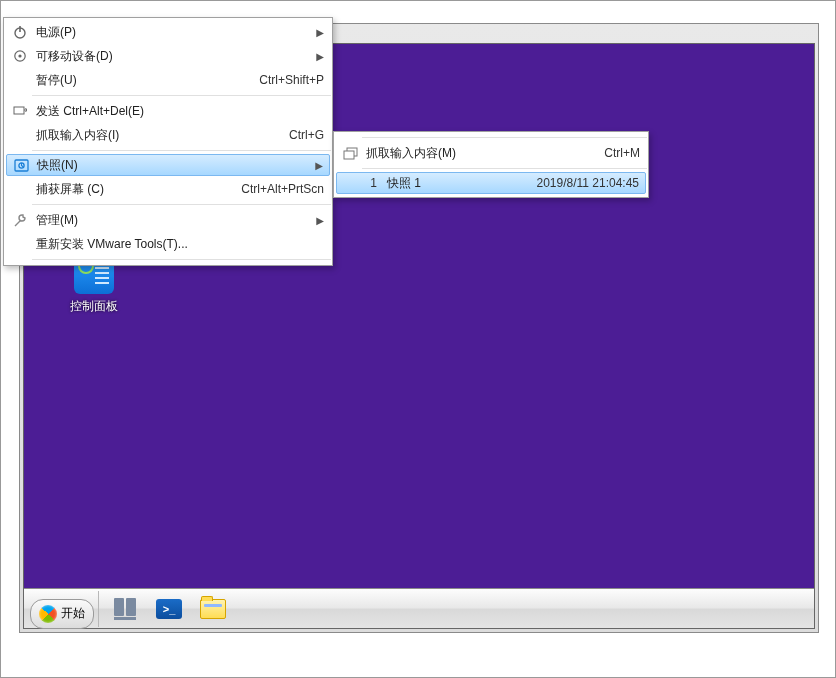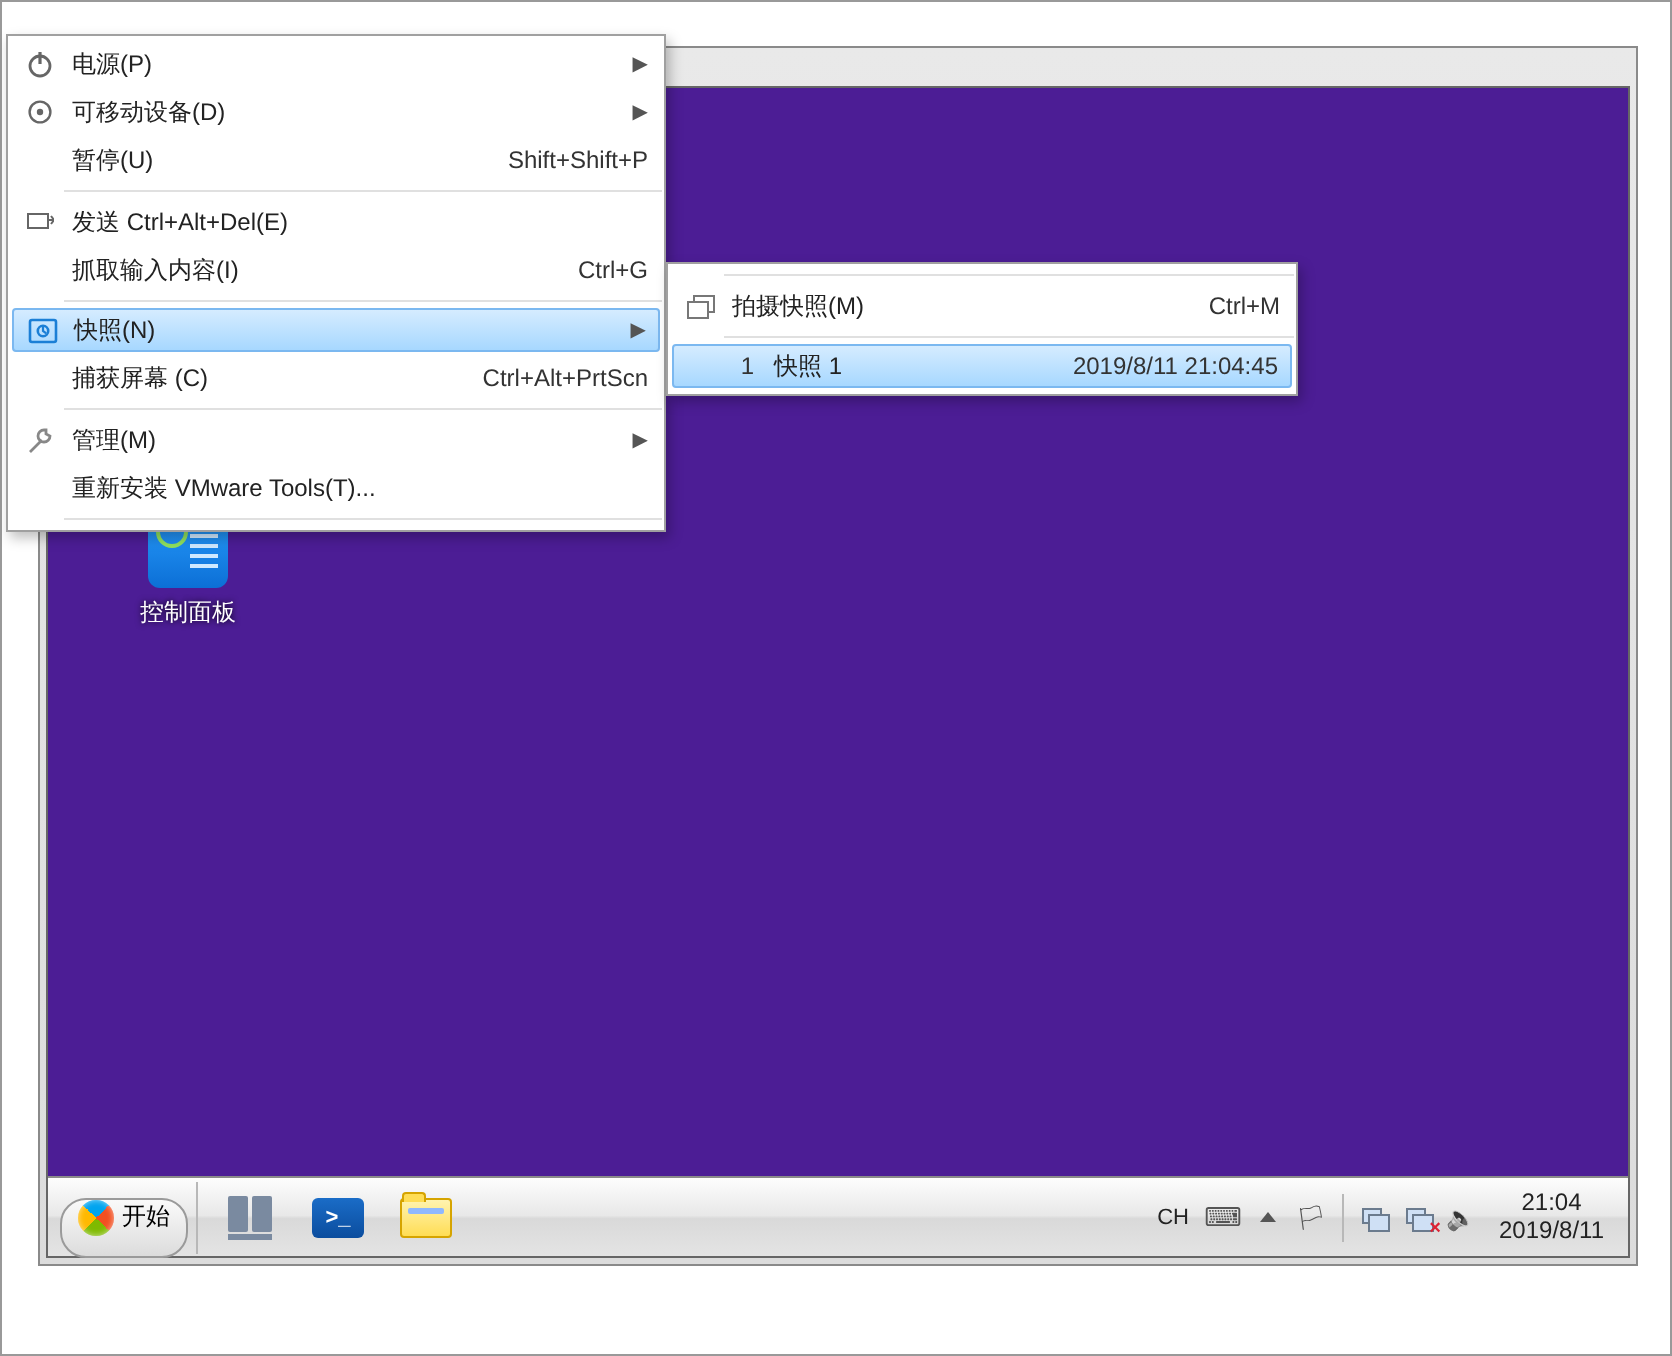--- a/index.html
+++ b/index.html
@@ -12,21 +12,21 @@
 .desk-icon { position:absolute; width:80px; text-align:center; color:#fff; text-shadow:0 0 3px #000; }
 .desk-icon .ic { width:40px; height:40px; margin:0 auto 4px; border-radius:6px; display:flex; align-items:center; justify-content:center; }
 .ic-panel { background:linear-gradient(#2aa0ff,#0c6fd6); position:relative; }
 .ic-panel:before { content:""; position:absolute; left:4px; top:4px; width:12px; height:12px; border-radius:50%; border:2px solid #8fe05e; }
 .ic-panel:after { content:""; position:absolute; right:5px; top:8px; width:14px; height:2px; background:#cfe9ff; box-shadow:0 5px 0 #cfe9ff,0 10px 0 #cfe9ff,0 15px 0 #cfe9ff,0 20px 0 #cfe9ff; }
 .ic-loader { background:radial-gradient(circle at 30% 30%, #baf36b, #3d9b00); border-radius:50%; position:relative; }
 .ic-loader:before { content:""; position:absolute; left:10px; top:7px; width:22px; height:22px; border-radius:50%; background:conic-gradient(#ff3b30 0 90deg,#34c759 90deg 180deg,#0a84ff 180deg 270deg,#ffcc00 270deg 360deg); }
 .ic-loader:after { content:""; position:absolute; left:17px; top:14px; width:8px; height:8px; border-radius:50%; background:#fff; }
 
 .taskbar { position:absolute; left:0; bottom:0; width:100%; height:40px; background:linear-gradient(#fdfdfd,#e8e8e8 48%,#d9d9d9 52%,#e4e4e4); border-top:1px solid #8a8a8a; display:flex; align-items:center; }
-.start-btn { height:30px; border:1px solid #9a9a9a; border-radius:13px; background:linear-gradient(#fafafa,#dcdcdc); display:flex; padding:0 8px; margin-left:6px; gap:4px;margin-top:10px; }
+.start-btn { height:30px; border:1px solid #9a9a9a; border-radius:13px; background:linear-gradient(#fafafa,#dcdcdc); display:flex; align-items:center; padding:0 8px; margin-left:6px; gap:4px;margin-top:10px; }
 .win-orb { width:18px; height:18px; border-radius:50%; background:conic-gradient(from 45deg,#f25022 0 90deg,#7fba00 90deg 180deg,#ffb900 180deg 270deg,#00a4ef 270deg 360deg); box-shadow:inset 0 0 3px rgba(255,255,255,.6); }
 .tb-sep { width:1px; height:36px; background:#b8b8b8; margin:0 4px; }
 .tb-btn { width:44px; height:30px; border:1px solid transparent; border-radius:3px; display:flex; align-items:center; justify-content:center; }
 .sv-ic { width:26px; height:22px; position:relative; }
 .sv-ic:before { content:""; position:absolute; left:2px; top:0; width:10px; height:18px; background:#7a8aa0; border-radius:1px; box-shadow:12px 0 0 #7a8aa0; }
 .sv-ic:after { content:""; position:absolute; left:2px; bottom:0; width:22px; height:3px; background:#7a8aa0; }
 .ps-ic { width:26px; height:20px; background:linear-gradient(#1a6cc7,#0b4d9e); border-radius:3px; color:#fff; font-weight:bold; font-size:11px; display:flex; align-items:center; justify-content:center; }
 .ex-ic { width:26px; height:20px; background:linear-gradient(#fff3b0,#ffdd55); border:1px solid #d6a400; border-radius:2px; position:relative; }
 .ex-ic:before { content:""; position:absolute; left:0; top:-4px; width:10px; height:4px; background:#ffdd55; border:1px solid #d6a400; border-bottom:none; border-radius:2px 2px 0 0; }
 .ex-ic:after { content:""; position:absolute; left:3px; top:4px; width:18px; height:3px; background:#8fb8ff; border-radius:1px; }
@@ -83,41 +83,20 @@
     <div class="tb-btn">
           <div class="sv-ic"></div>
         </div>
     <div class="tb-btn">
           <div class="ps-ic">&gt;_</div>
         </div>
     <div class="tb-btn">
           <div class="ex-ic"></div>
         </div>
 
-    <div class="tray">
-      <span class="lang">CH</span>
-      <span class="tic kb-ic"></span>
-      <span class="tic">
-            <span class="chev-up"></span>
-          </span>
-      <span class="tic act-ic"></span>
-      <div class="tray-sep"></div>
-      <span class="tic" style="position:relative">
-            <span class="nic" style="position:absolute; inset:2px"></span>
-          </span>
-      <span class="tic" style="position:relative">
-            <span class="nic bad" style="position:absolute; inset:2px"></span>
-            <span class="redx">×</span>
-          </span>
-      <span class="tic snd-ic"></span>
-      <div class="clock">
-        <div>21:04</div>
-        <div>2019/8/11</div>
-      </div>
-    </div>
   </div>
  </div>
 
  <div class="menu" style="left:2px; top:16px;">
    <div class="row">
      <span class="mic">
           <svg width="14" height="14" viewBox="0 0 14 14">
             <circle cx="7" cy="8" r="5" fill="none" stroke="#666" stroke-width="1.4"></circle>
             <line x1="7" y1="1" x2="7" y2="7" stroke="#666" stroke-width="1.6"></line>
           </svg>
@@ -131,21 +110,21 @@
             <circle cx="7" cy="7" r="5.2" fill="none" stroke="#666" stroke-width="1.2"></circle>
             <circle cx="7" cy="7" r="1.6" fill="#666"></circle>
           </svg>
         </span>
      <span class="lbl">可移动设备(D)</span>
      <span class="arr">▶</span>
    </div>
    <div class="row">
      <span class="mic"></span>
      <span class="lbl">暂停(U)</span>
-     <span class="sc">Shift+Shift+P</span>
+     <span class="sc">Ctrl+Shift+P</span>
    </div>
    <div class="sep"></div>
    <div class="row">
      <span class="mic">
           <svg width="14" height="12" viewBox="0 0 14 12">
             <rect x="1" y="2" width="10" height="7" fill="none" stroke="#666"></rect>
             <path d="M11 5 L14 5 L12.5 3 M14 5 L12.5 7" fill="none" stroke="#666"></path>
           </svg>
         </span>
      <span class="lbl">发送 Ctrl+Alt+Del(E)</span>
@@ -191,21 +170,21 @@
 
  <div class="menu submenu">
    <div class="sep"></div>
    <div class="row">
      <span class="mic">
           <svg width="15" height="13" viewBox="0 0 15 13">
             <rect x="4" y="1" width="10" height="8" fill="none" stroke="#777"></rect>
             <rect x="1" y="4" width="10" height="8" fill="#fff" stroke="#777"></rect>
           </svg>
         </span>
-     <span class="lbl">拍摄快照(M)</span>
+     <span class="lbl">抓取输入内容(M)</span>
      <span class="sc">Ctrl+M</span>
    </div>
    <div class="sep"></div>
    <div class="row hl2">
      <span class="mic"></span>
      <span class="num">1</span>
      <span class="lbl" style="padding-left:10px">快照 1</span>
      <span class="sc">2019/8/11 21:04:45</span>
    </div>
  </div>

